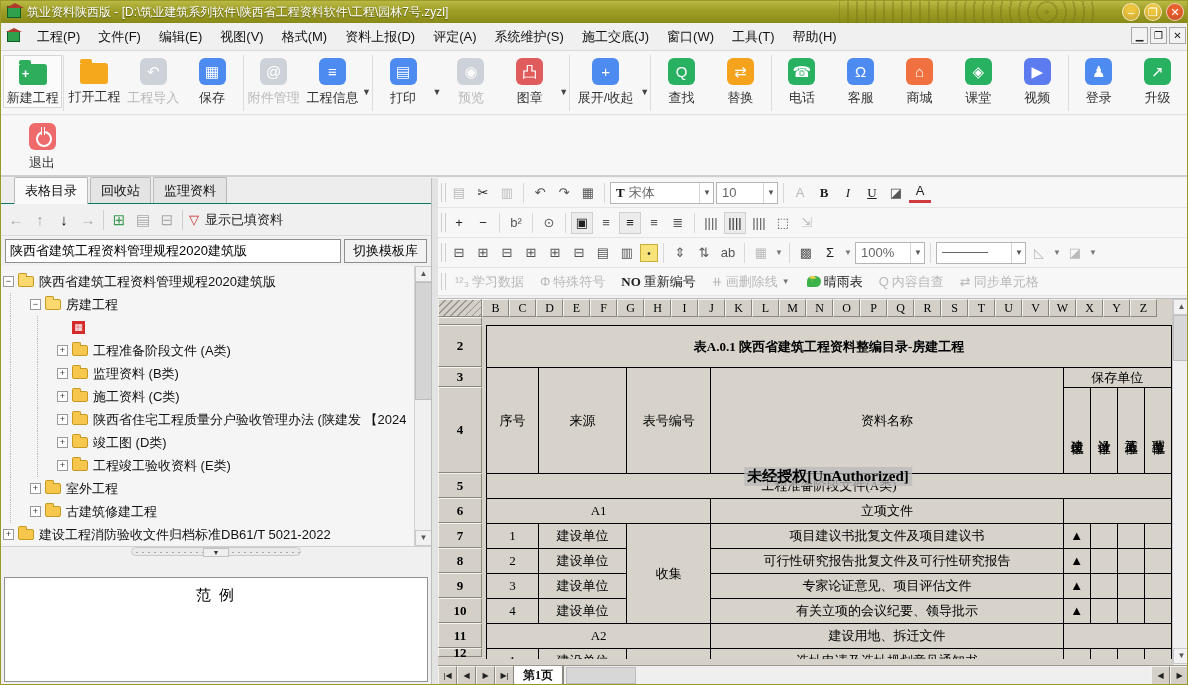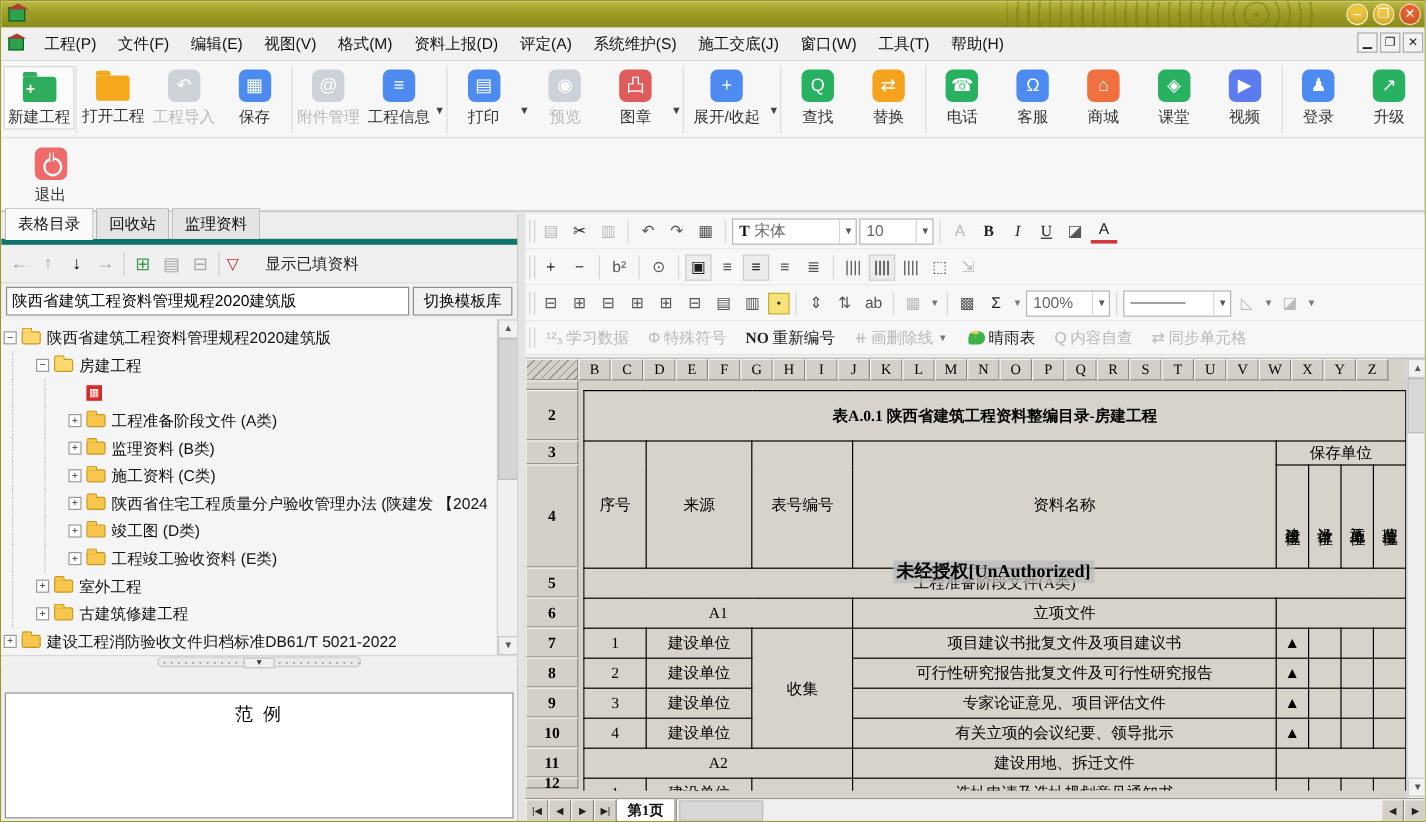--- a/index.html
+++ b/index.html
@@ -49,32 +49,32 @@
   .power-chip { width:27px; height:27px; border-radius:6px; background:#ef6a6a; position:relative; }
   .power-chip::before { content:""; position:absolute; left:7px; top:8px; width:12px; height:12px; border:2px solid #fff; border-radius:50%; }
   .power-chip::after { content:""; position:absolute; left:12.5px; top:4px; width:2px; height:8px; background:#ef6a6a; border-left:1px solid #fff; border-right:1px solid #fff; }
 
   
   .left-panel { position:absolute; left:0; top:177px; width:431px; height:508px; background:#f0f0f0; border-right:1px solid #bdbdbd; }
   .v-split { position:absolute; left:431px; top:177px; width:6px; height:508px; background:#e3e3e3; }
   .right-panel { position:absolute; left:437px; top:177px; width:751px; height:508px; background:#f0f0f0; }
 
   
-  .side-tabs { height:26px; display:flex; align-items:flex-end; border-bottom:5px solid #0f766e; padding-left:3px; background:#ededed; }
+  .side-tabs { height:26px; display:flex; align-items:flex-end; border-bottom:1px solid #0f766e; padding-left:13px; background:#ededed; }
   .side-tab { padding:4px 10px 3px 10px; border:1px solid #b9b9b9; border-bottom:none; margin-right:2px; background:#e4e4e4; border-radius:2px 2px 0 0; }
   .side-tab.active { background:#fafafa; position:relative; top:1px; padding-bottom:4px; }
 
   
   .tree-toolbar { height:32px; display:flex; align-items:center; gap:6px; padding:0 6px; border-bottom:1px solid #dcdcdc; }
   .tt-ico { font-size:15px; color:#a9a9a9; width:18px; text-align:center; }
   .tt-ico.dark { color:#111; font-weight:bold; }
   .tt-ico.green { color:#3b9c52; }
   .tt-sep { width:1px; height:20px; background:#cfcfcf; }
   .funnel { color:#cc2222; font-size:13px; }
-  .tt-label { color:#222;margin-left:16px; }
+  .tt-label { color:#222; }
 
   
   .template-row { height:30px; display:flex; align-items:center; padding:2px 4px; gap:3px; }
   .template-input { flex:1; height:24px; border:1px solid #8f8f8f; background:#fff; font-size:13px; padding:0 4px;
     font-family:"Liberation Sans","DejaVu Sans",sans-serif; }
   .template-btn { height:24px; border:1px solid #8f8f8f; background:#f2f2f2; padding:0 8px; white-space:nowrap; font-size:13px; }
 
   
   .tree { position:relative; height:281px; background:#f5f5f5; overflow:hidden; border-bottom:1px solid #cfcfcf; padding-top:4px; }
   .tree-item { height:23px; display:flex; align-items:center; white-space:nowrap; }
@@ -161,20 +161,21 @@
   .hsb { flex:1; display:flex; align-items:stretch; border-left:1px solid #8b8880; background:#efefef; }
   .hsb .track { flex:1; position:relative; }
   .hsb .thumb { position:absolute; left:2px; top:1px; width:70px; height:17px; background:#d7d7d7; border:1px solid #bdbdbd; }
 </style>
 </head>
 <body>
 
 <div class="titlebar">
   <div class="swirl"></div>
   <div class="app-icon"></div>
+  <div class="title-text">筑业资料陕西版 - [D:\筑业建筑系列软件\陕西省工程资料软件\工程\园林7号.zyzl]</div>
   <div class="win-btns">
     <div class="wbtn min">–</div>
     <div class="wbtn max">❐</div>
     <div class="wbtn close">✕</div>
   </div>
 </div>
 
 <div class="menubar">
   <div class="menu-appicon"></div>
   <div id="menu-items" style="display:flex;">

